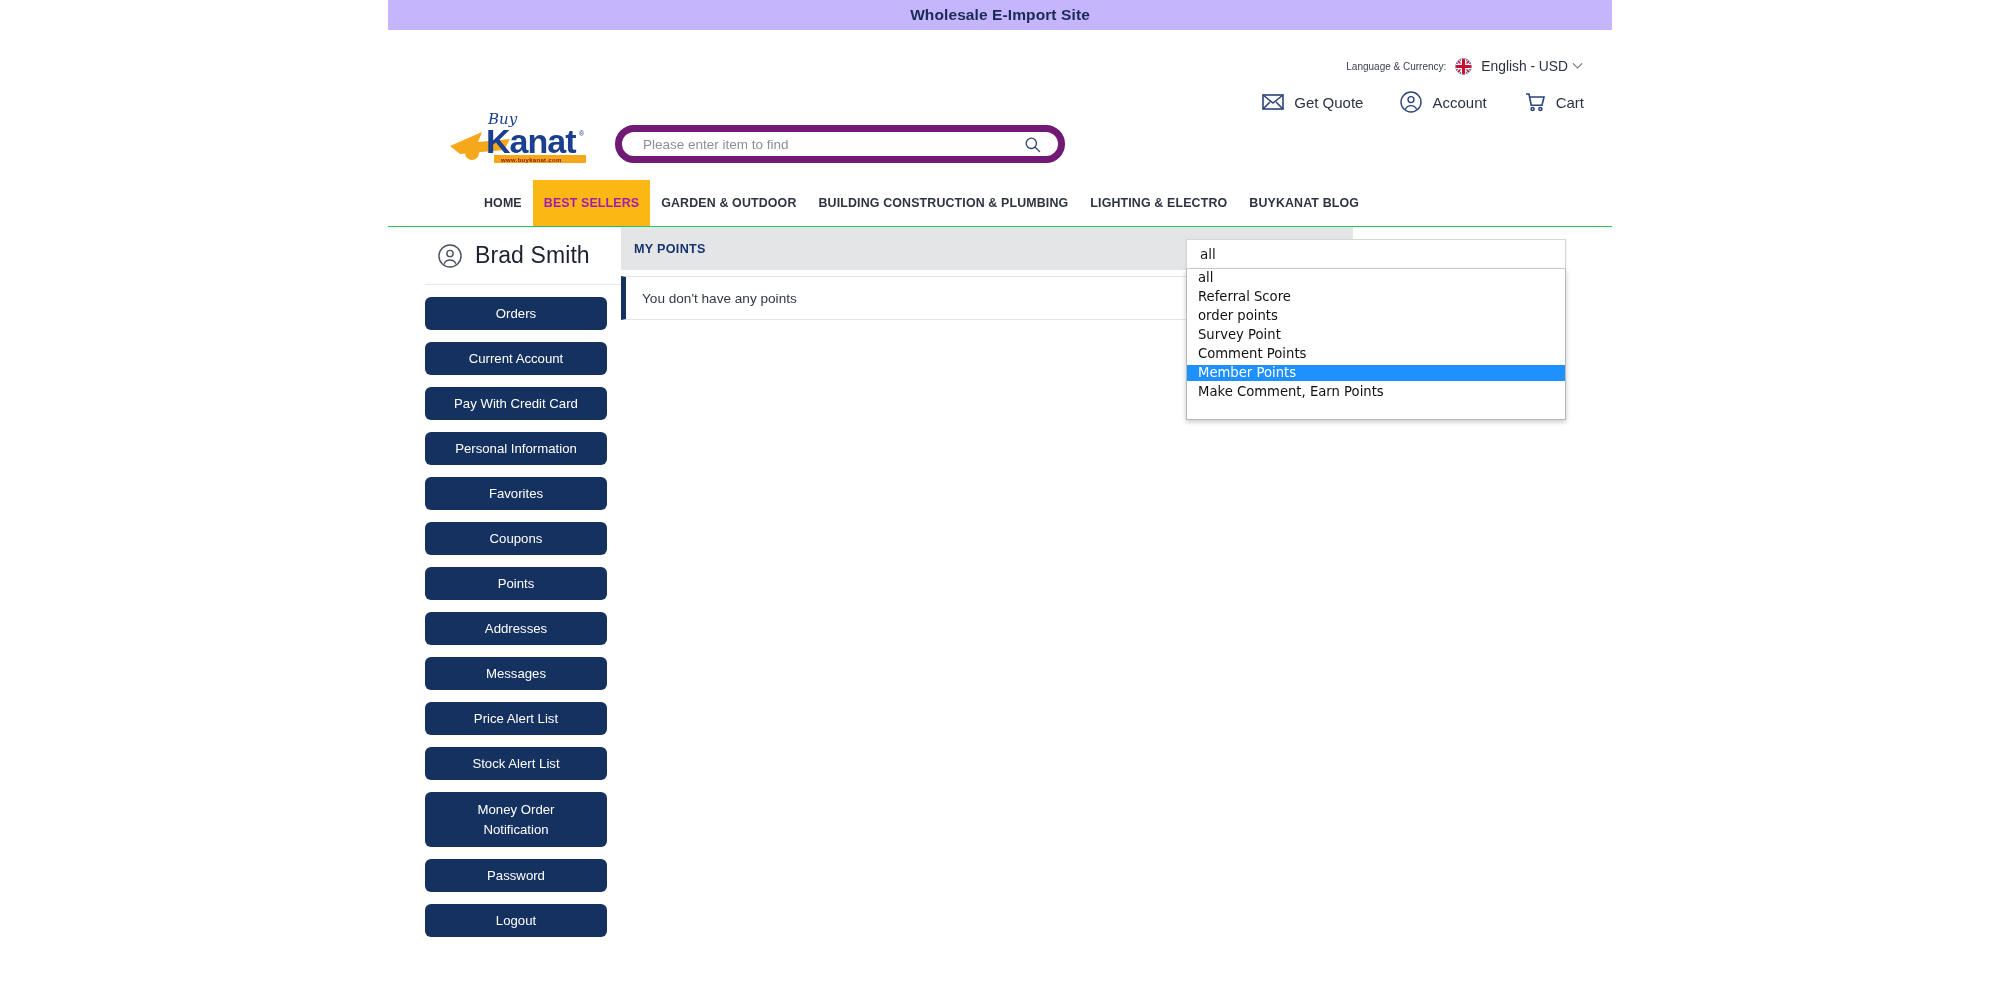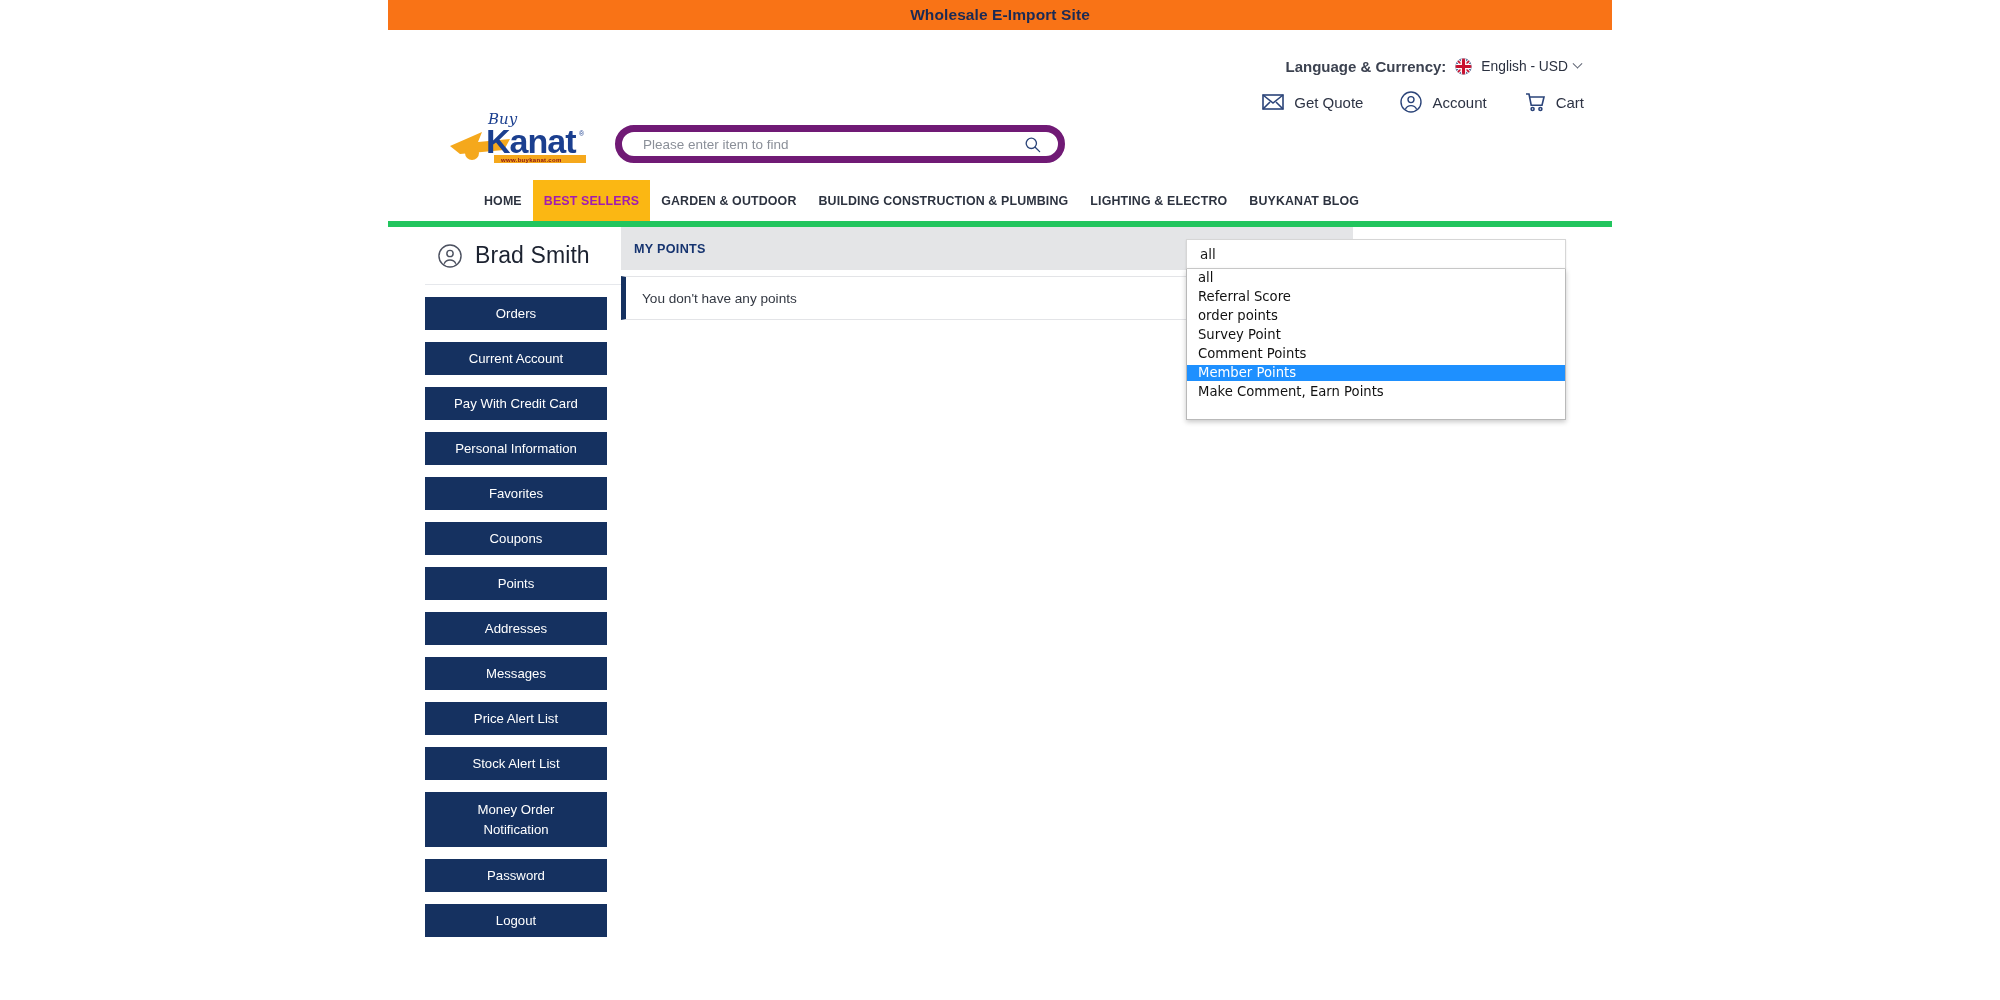--- a/index.html
+++ b/index.html
@@ -16,21 +16,21 @@
     width: 2000px;
     height: 1000px;
     background: #ffffff;
   }
 
   
   .top-banner {
     position: absolute;
     left: 388px; top: 0;
     width: 1224px; height: 30px;
-    background: #f97316;
+    background: #c4b5fd;
     display: flex;
     align-items: center;
     justify-content: center;
   }
   .top-banner-text {
     font-size: 15.5px;
     font-weight: 700;
     color: #1a2a55;
     letter-spacing: .1px;
   }
@@ -77,23 +77,22 @@
 
   
   .lang-row {
     position: absolute;
     right: 31px; top: 20px;
     display: flex;
     align-items: center;
     gap: 9px;
   }
   .lang-label {
-    font-size: 15px;
+    font-size: 10px;
     color: #3c4250;
-    font-weight: bold;
   }
   .flag-icon { width: 17px; height: 17px; display:block; border-radius: 50%; }
   .lang-value {
     font-size: 13.8px;
     color: #2b3140;
     display: flex; align-items: center; gap: 6px;
   }
   .chev {
     display: inline-block;
     width: 7px; height: 7px;
@@ -121,21 +120,21 @@
     color: #2d3344;
   }
   .acct-icon { width: 24px; height: 24px; display:block; }
 
   
   .navbar {
     position: absolute;
     left: 388px; top: 180px;
     width: 1224px; height: 47px;
     background: #fff;
-    border-bottom: 6px solid #22c55e;
+    border-bottom: 1px solid #22c55e;
     display: flex;
     align-items: stretch;
     padding-left: 85px;
   }
   .nav-item {
     display: flex;
     align-items: center;
     padding: 0 11px;
     font-size: 12.4px;
     font-weight: 600;
@@ -184,20 +183,21 @@
     background: #153160;
     color: #ffffff;
     font-size: 13.2px;
     display: flex;
     align-items: center;
     justify-content: center;
     text-align: center;
     cursor: pointer;
     line-height: 1.45;
     user-select: none;
+    border-radius: 6px;
   }
   .menu-btn.tall { height: 55px; flex-direction: column; justify-content: center; }
 
   
   .content {
     position: absolute;
     left: 233px; top: 0;
     width: 732px;
   }
   .panel-head {

